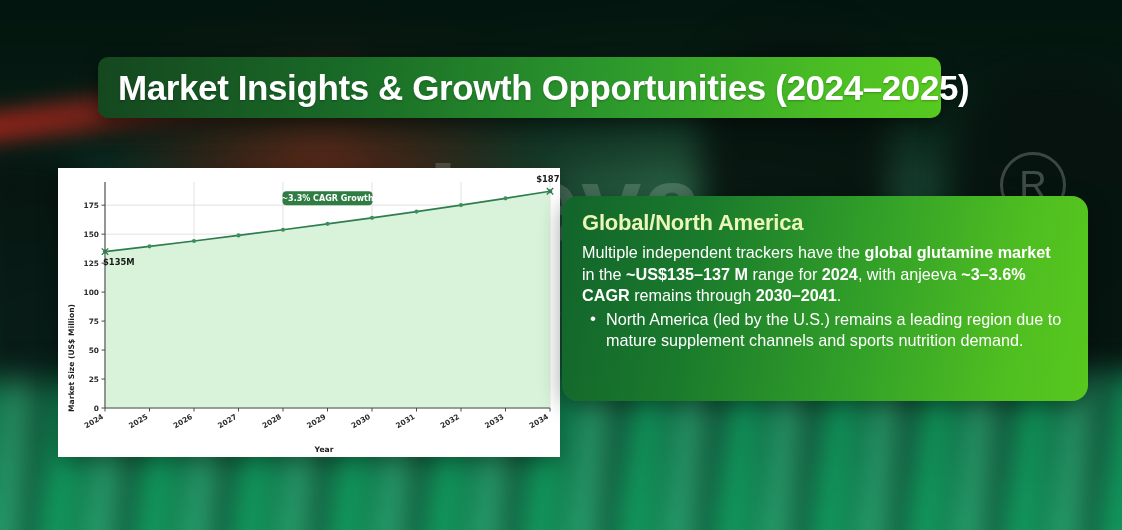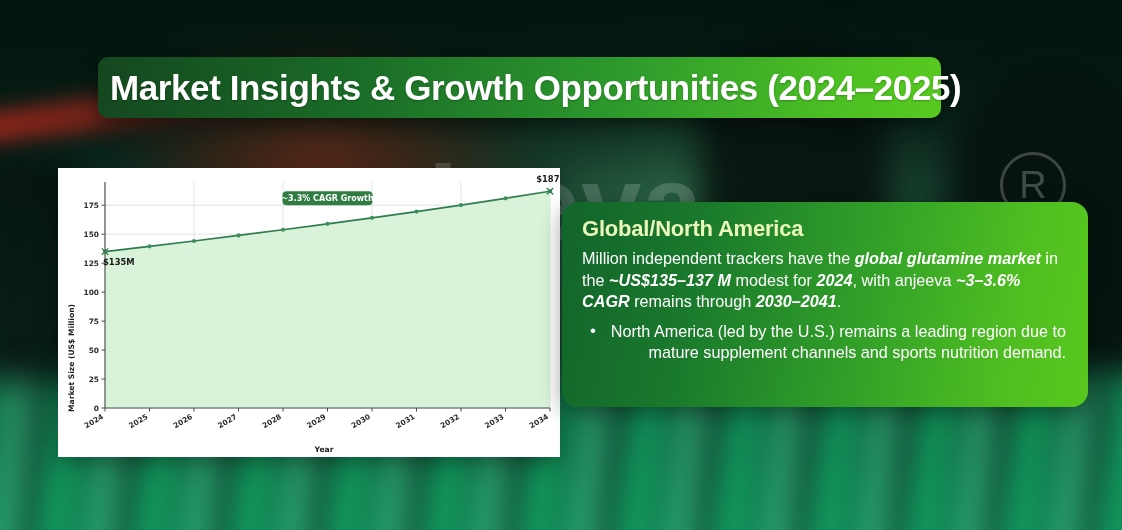--- a/index.html
+++ b/index.html
@@ -108,21 +108,21 @@
   
   .title-banner {
     position: absolute;
     left: 98px; top: 57px;
     width: 843px; height: 61px;
     border-radius: 10px;
     background: linear-gradient(95deg, #15471f 0%, #196b27 30%, #2d9a2c 62%, #4cc023 88%, #57c91f 100%);
     box-shadow: 0 5px 18px rgba(0,0,0,.45);
     display: flex;
     align-items: center;
-    padding-left: 12px;
+    padding-left: 20px;
   }
   .title-text {
     color: #ffffff;
     font-size: 35px;
     font-weight: 700;
     letter-spacing: -0.4px;
     white-space: nowrap;
     text-shadow: 0 1px 2px rgba(0,0,0,.25);
   }
 
@@ -165,45 +165,44 @@
     font-family: "DejaVu Sans", sans-serif;
     font-size: 8px;
     font-weight: 700;
     fill: #ffffff;
   }
   .marker-x { stroke: #2f7d4f; stroke-width: 1.3; }
 
   
   .info-panel {
     position: absolute;
-    left: 562px; top: 202px;
+    left: 562px; top: 196px;
     width: 526px; height: 205px;
     border-radius: 16px;
     background: linear-gradient(100deg, #12642b 0%, #1a7a2c 26%, #33a128 58%, #4fbe21 84%, #58c81e 100%);
     box-shadow: 0 6px 22px rgba(0,0,0,.4);
     padding: 14px 22px 12px 20px;
     overflow: hidden;
   }
   .panel-heading {
     color: #eaf7b9;
     font-size: 22px;
     font-weight: 700;
     letter-spacing: -0.2px;
     margin-bottom: 6px;
   }
   .panel-body {
     color: #ffffff;
     font-size: 16.2px;
     line-height: 1.33;
   }
-  .panel-body b { font-weight: 700; font-style: italic; }
+  .panel-body b { font-weight: 700; }
   .panel-list {
     list-style: none;
-    margin-top: 8px;
-    text-align: right;
+    margin-top: 2px;
   }
   .panel-list li {
     position: relative;
     padding-left: 24px;
     color: #ffffff;
     font-size: 16.2px;
     line-height: 1.33;
   }
   .panel-list li::before {
     content: "•";
@@ -328,20 +327,20 @@
           <text class="cagr-badge-text" x="269.5" y="33.22564102564101" text-anchor="middle">~3.3% CAGR Growth</text>
         </g>
       <text id="y-axis-title" class="axis-title" transform="translate(16,190) rotate(-90)" text-anchor="middle">Market Size (US$ Million)</text>
       <text id="x-axis-title" class="axis-title" x="266" y="284" text-anchor="middle">Year</text>
     </svg>
   </div>
 
   <div class="info-panel">
     <div class="panel-heading">Global/North America</div>
     <div class="panel-body">
-      <span>Million independent trackers have the </span><b>global glutamine market</b><span> in the </span><b>~US$135–137 M</b><span> modest for </span><b>2024</b><span>, with anjeeva </span><b>~3–3.6% CAGR</b><span> remains through </span><b>2030–2041</b><span>.</span>
+      <span>Multiple independent trackers have the </span><b>global glutamine market</b><span> in the </span><b>~US$135–137 M</b><span> range for </span><b>2024</b><span>, with anjeeva </span><b>~3–3.6% CAGR</b><span> remains through </span><b>2030–2041</b><span>.</span>
     </div>
     <ul class="panel-list" id="panel-bullets">
         <li>North America (led by the U.S.) remains a leading region due to mature supplement channels and sports nutrition demand.</li>
       </ul>
   </div>
 
 </div>
 
 </body></html>

